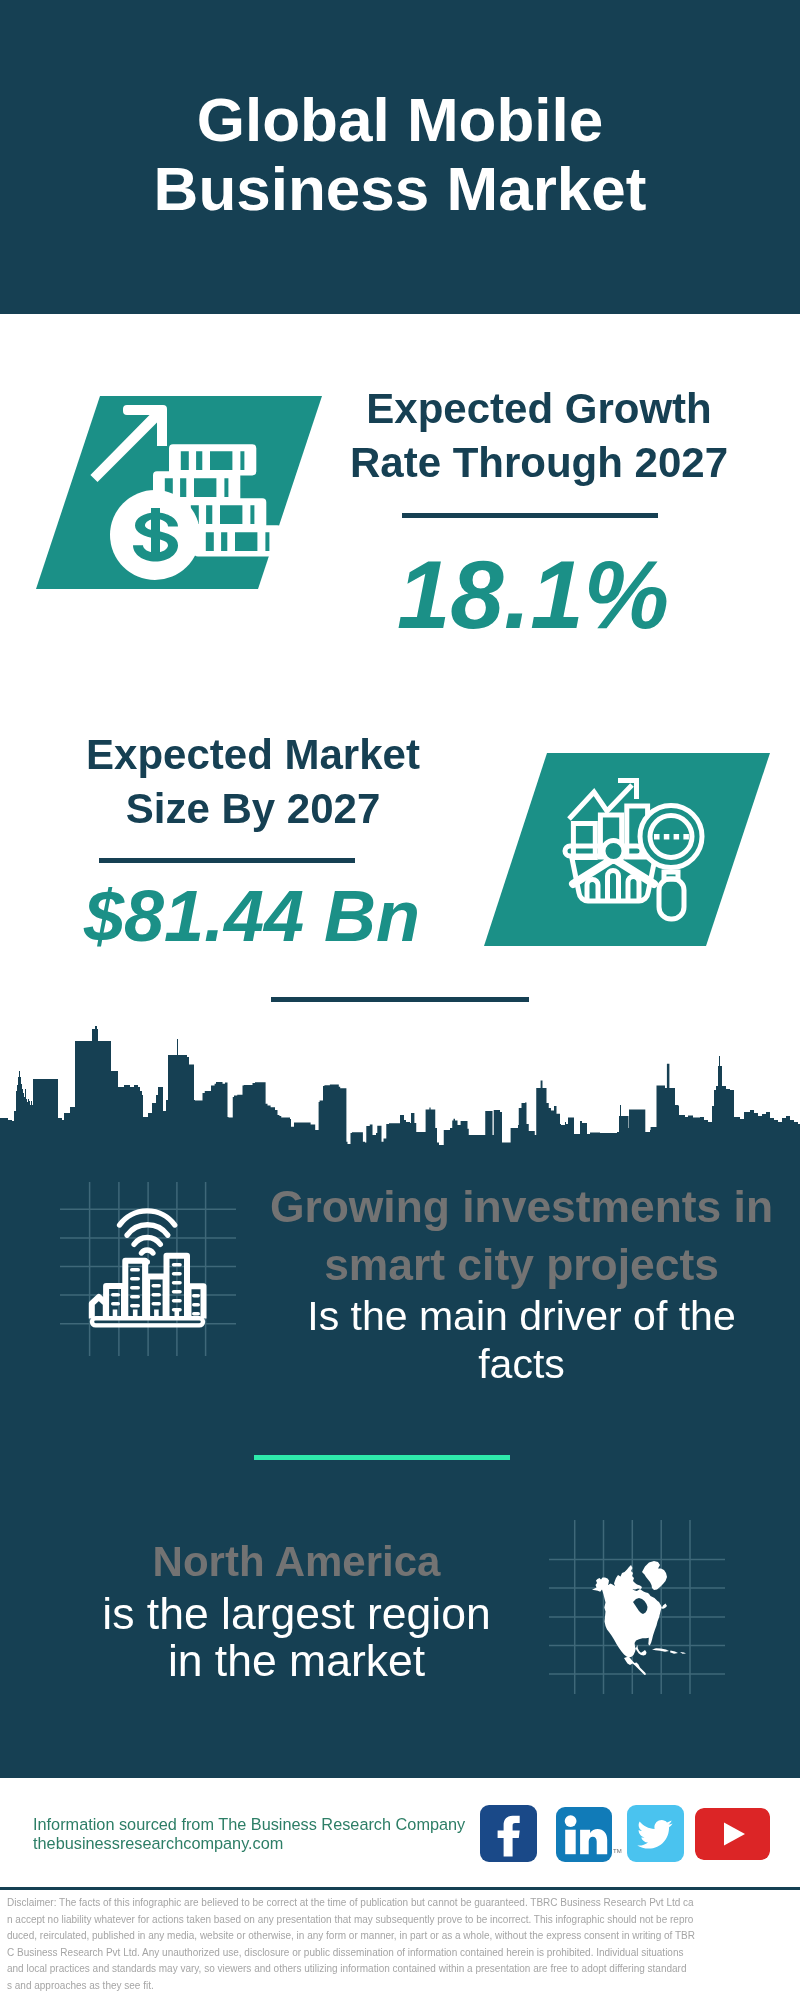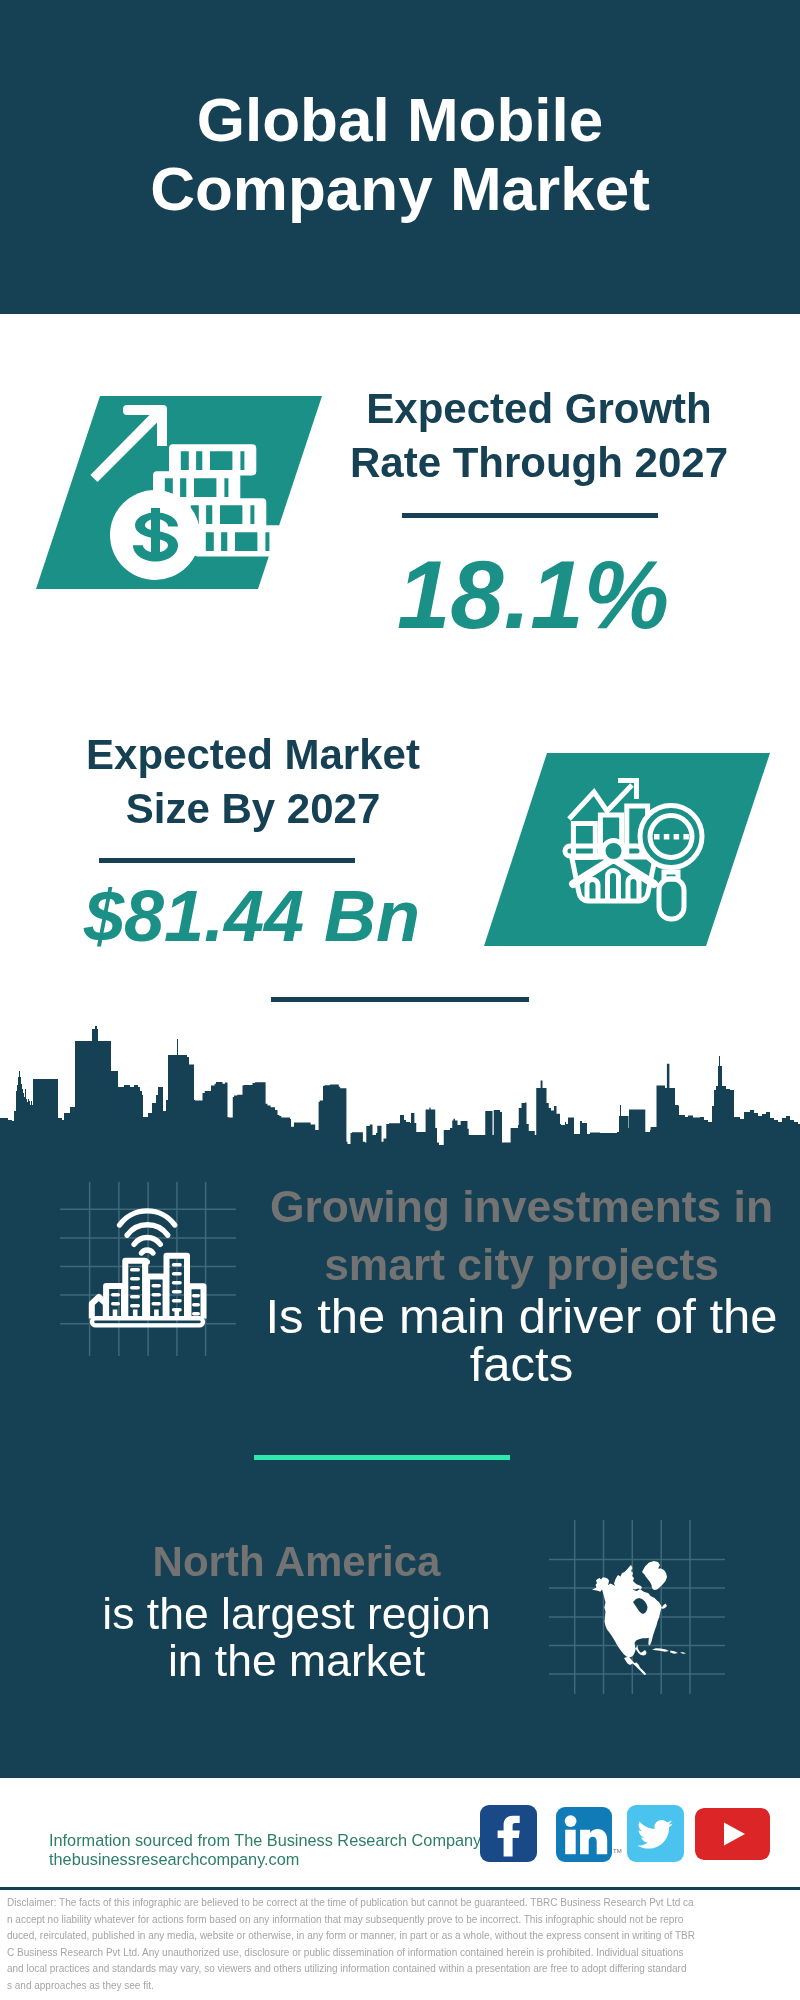--- a/index.html
+++ b/index.html
@@ -15,33 +15,33 @@
   .stat-value{position:absolute;margin:0;color:#1b9087;font-weight:bold;text-align:center;font-style:italic;}
 
   
   .dark{position:absolute;left:0;width:800px;background:#164053;}
   .skyline{position:absolute;left:0;display:block;}
   .fact{position:absolute;margin:0;text-align:center;font-size:42px;line-height:48px;color:#ffffff;font-weight:normal;}
   .mint{color:#737373;}
   .greenrule{position:absolute;height:5px;background:#2ee9ab;}
 
   
-  .src{position:absolute;margin:16px;color:#2d7e66;font-size:16.3px;line-height:18.7px;font-weight:normal;}
+  .src{position:absolute;margin:0;color:#2d7e66;font-size:16.3px;line-height:18.7px;font-weight:normal;}
   .social{position:absolute;border-radius:9px;}
   .hr{position:absolute;height:3px;background:#164053;}
   .disclaimer{position:absolute;margin:0;color:#a5a5a5;font-size:10px;line-height:16.5px;}
   .disclaimer>div{white-space:nowrap;}
 </style>
 </head>
 <body>
 
 <div class="page">
 
   <div class="header">
-    <h1><span>Global Mobile</span><br><span>Company Market</span></h1>
+    <h1><span>Global Mobile</span><br><span>Business Market</span></h1>
   </div>
 
   <div>
     <svg style="position:absolute;left:36px;top:396px;width:286px;height:193px;" viewBox="0 0 286 193">
       <polygon points="64,0 286,0 222,193 0,193" fill="#1b9087"></polygon>
       <g fill="#ffffff">
 
         <path d="M91 9 h36 a4 4 0 0 1 4 4 v37 h-10 V26.5 L61.5 86 l-7.1 -7.1 L113.5 19 H91 a4 4 0 0 1 -4 -4 v-2 a4 4 0 0 1 4 -4 z"></path>
       </g>
       <g fill="#ffffff">
@@ -154,21 +154,21 @@
           <rect x="111.8" y="126" width="10" height="3.6" rx="1.8"></rect>
         <rect x="132" y="112" width="8" height="3.6" rx="1.8"></rect>
           <rect x="132" y="121" width="8" height="3.6" rx="1.8"></rect>
           <rect x="132" y="130" width="8" height="3.6" rx="1.8"></rect>
       </g>
     </svg>
     <p class="fact mint" style="left:249px;top:1178px;width:545px;font-size:44.4px;line-height:57.7px;font-weight:bold;">
       <span>Growing investments in</span><br>
       <span>smart city projects</span>
     </p>
-    <p class="fact" style="left:249px;top:1292px;width:545px;font-size:49px;line-height:48px;">
+    <p class="fact" style="left:249px;top:1292px;width:545px;font-size:41px;line-height:48px;">
       <span>Is the main driver of the</span><br>
       <span>facts</span>
     </p>
   </div>
 
   <div class="greenrule" style="left:254px;top:1455px;width:256px;"></div>
 
   <div>
     <p class="fact mint" style="left:50px;top:1538px;width:493px;font-size:42px;line-height:48px;font-weight:bold;">
       <span>North America</span>
@@ -218,21 +218,21 @@
     </svg>
 
     <svg class="social" style="left:695px;top:1808px;width:75px;height:52px;" viewBox="0 0 75 52">
       <rect x="0" y="0" width="75" height="52" rx="8" fill="#dc2526"></rect>
       <path d="M29 14.5 L50 26 L29 37.5 Z" fill="#ffffff"></path>
     </svg>
 
     <div class="hr" style="left:0;top:1887px;width:800px;"></div>
     <div class="disclaimer" style="left:7px;top:1895px;width:786px;">
       <div>Disclaimer: The facts of this infographic are believed to be correct at the time of publication but cannot be guaranteed. TBRC Business Research Pvt Ltd ca</div>
-      <div>n accept no liability whatever for actions form based on any information that may subsequently prove to be incorrect. This infographic should not be repro</div>
+      <div>n accept no liability whatever for actions taken based on any presentation that may subsequently prove to be incorrect. This infographic should not be repro</div>
       <div>duced, reirculated, published in any media, website or otherwise, in any form or manner, in part or as a whole, without the express consent in writing of TBR</div>
       <div>C Business Research Pvt Ltd. Any unauthorized use, disclosure or public dissemination of information contained herein is prohibited. Individual situations</div>
       <div>and local practices and standards may vary, so viewers and others utilizing information contained within a presentation are free to adopt differing standard</div>
       <div>s and approaches as they see fit.</div>
     </div>
   </div>
 
 </div>
 
 </body></html>

